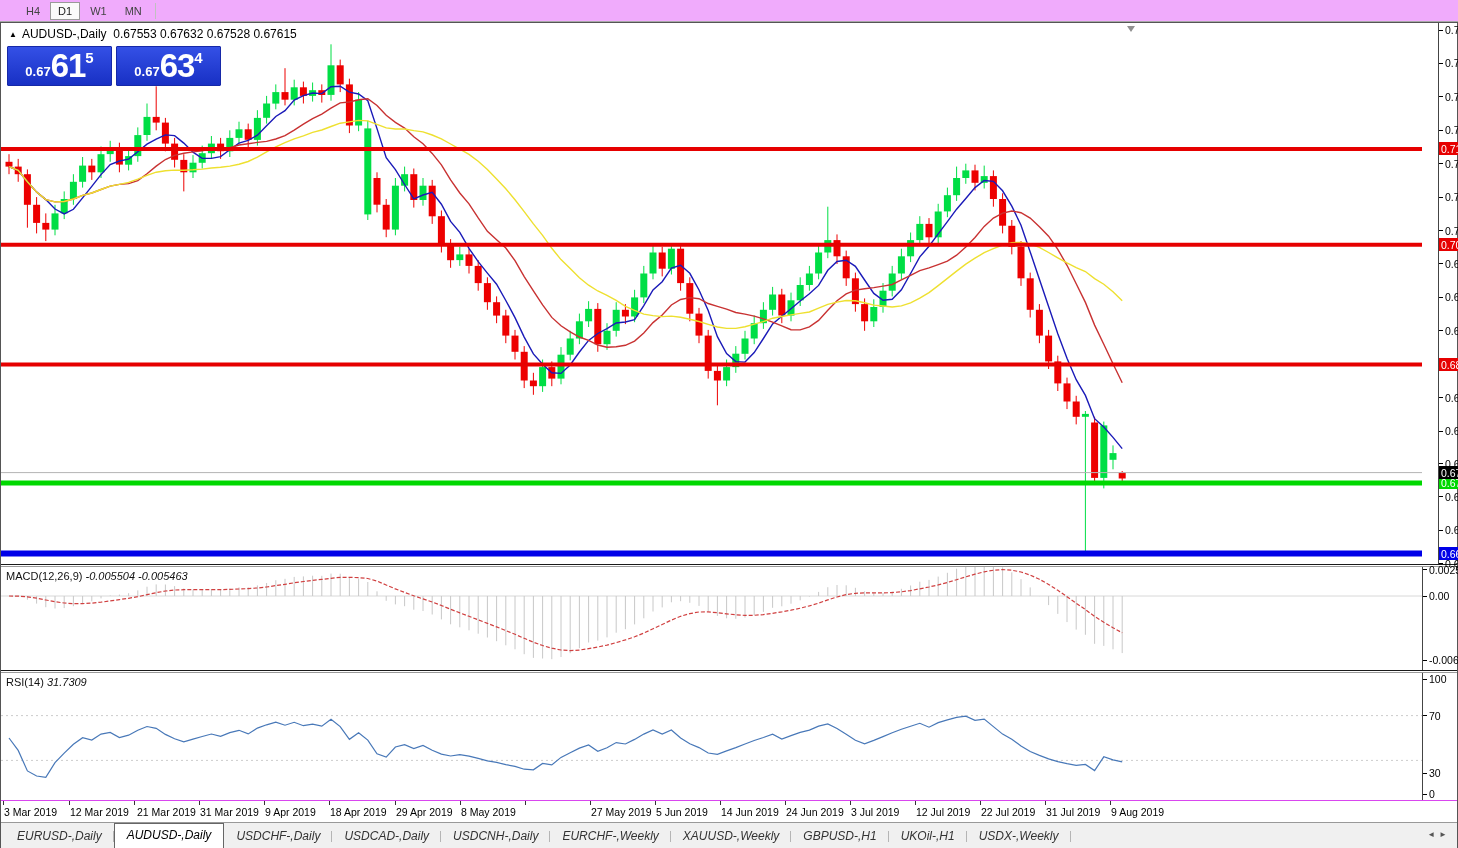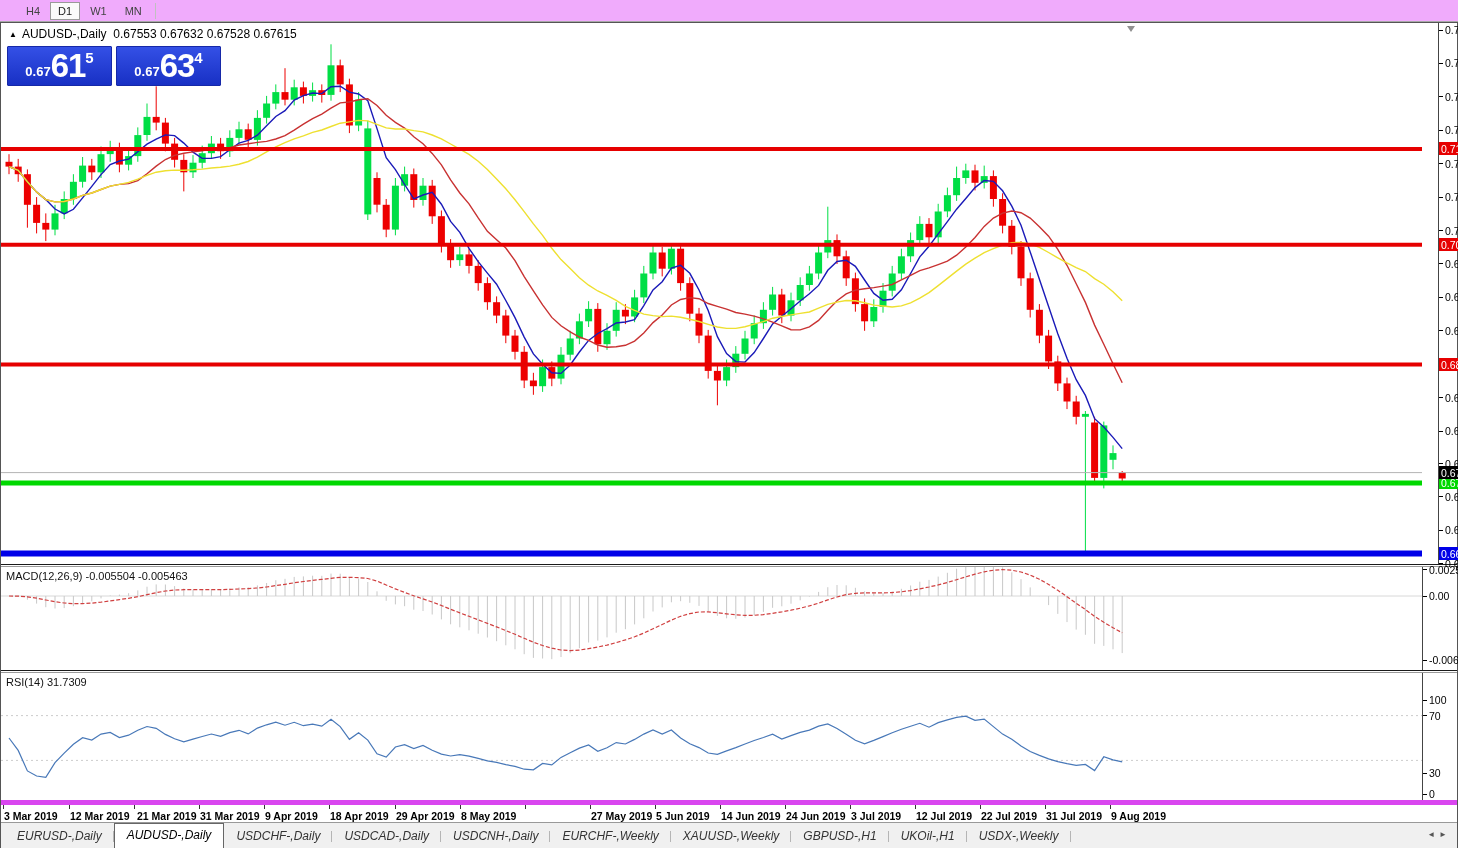--- a/index.html
+++ b/index.html
@@ -18,42 +18,42 @@
   #macdrow { height: 103px; }
   #rsirow { height: 127px; }
   .split { height: 3px; background: #fff; border-top: 1px solid #1a1a1a; border-bottom: 1px solid #9a9a9a; }
   svg { display: block; }
   .ticklab { position: absolute; left: 0; height: 12px; font-size: 10.5px; color: #000;
              display: flex; align-items: center; white-space: nowrap; }
   .ticklab .dash { width: 4px; height: 1px; background: #000; margin-right: 2px; }
   .chip { position: absolute; left: 0; height: 13px; font-size: 10.5px; color: #fff;
           padding: 0 3px 0 2px; display: flex; align-items: center; white-space: nowrap; z-index: 3; }
   .paneltitle { position: absolute; left: 5px; top: 3px; font-size: 11px; color: #111; z-index: 4; white-space: nowrap; }
-  .paneltitle b { font-weight: normal; }
+  .paneltitle b { font-weight: normal; font-style: italic; }
   
   .tpanel { position: absolute; left: 6px; top: 21px; width: 226px; z-index: 6; }
   .tprow1 { display: flex; height: 22px; }
   .tpbtn { background: linear-gradient(#5068ee, #2840d2); color: #fff; font-size: 12px; font-weight: bold;
            display: flex; align-items: center; justify-content: center; border: 1px solid #1c30b0; border-radius: 2px; cursor: default; }
   .sellb { width: 49px; } .buyb { width: 48px; }
   .spin { width: 20px; background: linear-gradient(#fdfdfd,#dcdcdc); border: 1px solid #a8a8a8;
           font-size: 7px; color: #444; display: flex; align-items: center; justify-content: center; margin: 0 1px; }
   .volbox { width: 84px; border: 1px solid #a8a8a8; font-size: 13px; color: #000; text-align: right;
             padding-right: 6px; background: #fff; font-family: "Liberation Sans", sans-serif; }
   .tprow2 { display: flex; margin-top: 2px; }
   .tile { width: 105px; height: 40px; background: linear-gradient(#3450e6,#1830c4); border: 1px solid #1628a8;
           border-radius: 1px; color: #fff; display: flex; align-items: center; justify-content: center; cursor: default; }
   .tile + .tile { margin-left: 4px; }
   .tile .pre { font-size: 13px; font-weight: bold; margin-top: 10px; }
   .tile .big { font-size: 33px; font-weight: bold; line-height: 36px; letter-spacing: -1px; }
   .tile .sup { font-size: 15px; font-weight: bold; align-self: flex-start; margin-top: 2px; }
   .ctitle { position: absolute; left: 8px; top: 4px; font-size: 12px; color: #000; z-index: 5; white-space: nowrap; }
   .ctitle .tri { font-size: 8px; margin-right: 5px; vertical-align: 1px; }
   
-  .dateaxis { height: 22px; border-top: 5px solid #d946ef; position: relative; background: #fff; font-weight: bold; }
+  .dateaxis { height: 22px; border-top: 1px solid #d946ef; position: relative; background: #fff; }
   .datelab { position: absolute; top: 5px; font-size: 10.5px; color: #000; white-space: nowrap; }
   .datetick { position: absolute; top: 0; width: 1px; height: 4px; background: #333; }
   
   .tabbar { height: 26px; background: #f0f0f0; border-top: 1px solid #999; display: flex; align-items: flex-end; padding-left: 4px; position: relative; font-style: italic; }
   .tab { font-size: 12px; color: #333; padding: 4px 12px 5px 12px; position: relative; cursor: default; white-space: nowrap; }
   .tab:not(.active):not(:last-of-type)::after { content: ""; position: absolute; right: 0; top: 6px; bottom: 6px; width: 1px; background: #b5b5b5; }
   .tab.active { background: #fff; border: 1px solid #666; border-bottom: 1px solid #fff; color: #000; margin-bottom: -1px; padding-bottom: 6px; }
   .tabarrows { position: absolute; right: 6px; top: 7px; font-size: 8px; color: #555; letter-spacing: 4px; }
 </style>
 </head>
@@ -532,21 +532,21 @@
             <line x1="0" x2="1421" y1="42.599999999999994" y2="42.599999999999994" stroke="#CCCCCC" stroke-dasharray="2 3"></line>
             <line x1="0" x2="1421" y1="87.4" y2="87.4" stroke="#CCCCCC" stroke-dasharray="2 3"></line>
           </g>
           <polyline fill="none" stroke="#4878B8" stroke-width="1.2" points="8.0,65.0 17.2,77.4 26.4,97.9 35.6,103.0 44.8,104.3 54.0,89.7 63.2,80.1 72.4,71.2 81.6,64.7 90.8,67.0 100.0,61.1 109.2,59.5 118.4,64.5 127.6,62.2 136.8,57.3 146.0,53.5 155.2,55.3 164.4,61.4 173.6,65.7 182.8,68.8 192.0,66.1 201.2,63.5 210.4,61.0 219.6,63.3 228.8,59.6 238.0,57.3 247.2,60.9 256.4,55.1 265.6,51.8 274.8,49.2 284.0,52.2 293.2,49.3 302.4,52.7 311.6,51.2 320.8,53.2 330.0,46.2 339.2,53.6 348.4,66.3 357.6,59.8 366.8,67.1 376.0,80.8 385.2,84.1 394.4,74.0 403.6,71.6 412.8,75.6 422.0,72.5 431.2,77.2 440.4,81.1 449.6,83.0 458.8,81.6 468.0,83.2 477.2,85.4 486.4,87.8 495.6,89.4 504.8,91.7 514.0,93.4 523.2,96.2 532.4,96.8 541.6,90.5 550.8,91.9 560.0,84.4 569.2,79.8 578.4,75.1 587.6,71.9 596.8,78.3 606.0,74.8 615.2,69.6 624.4,71.0 633.6,66.4 642.8,61.1 652.0,57.0 661.2,61.0 670.4,57.0 679.6,64.9 688.8,70.8 698.0,74.6 707.2,80.0 716.4,81.3 725.6,77.9 734.8,74.6 744.0,71.0 753.2,67.5 762.4,64.5 771.6,61.2 780.8,66.0 790.0,62.6 799.2,59.4 808.4,57.1 817.6,53.1 826.8,50.9 836.0,55.5 845.2,61.3 854.4,67.3 863.6,70.9 872.8,67.4 882.0,63.6 891.2,59.8 900.4,56.3 909.6,53.2 918.8,50.3 928.0,54.2 937.2,49.6 946.4,46.9 955.6,44.3 964.8,43.2 974.0,47.3 983.2,46.1 992.4,53.6 1001.6,61.1 1010.8,66.2 1020.0,72.9 1029.2,78.5 1038.4,82.4 1047.6,85.9 1056.8,88.6 1066.0,90.7 1075.2,92.4 1084.4,91.4 1093.6,97.6 1102.8,83.8 1112.0,86.8 1121.2,88.8"></polyline>
         </svg>
       <div class="paneltitle">
         <span>RSI(14)</span>&nbsp;<b>31.7309</b>
       </div>
     </div>
     <div class="pax" id="rsiax">
-        <div class="ticklab" style="top: 21px;"><span class="dash"></span>100</div>
+        <div class="ticklab" style="top: 0;"><span class="dash"></span>100</div>
         <div class="ticklab" style="top: 36.6px;"><span class="dash"></span>70</div>
         <div class="ticklab" style="top: 94px;"><span class="dash"></span>30</div>
         <div class="ticklab" style="top: 115px;"><span class="dash"></span>0</div>
       </div>
   </div>
 
   <div class="dateaxis" id="dateaxis">
       <div class="datetick" style="left: 2px;"></div>
       <div class="datelab" style="left: 3px;">3 Mar 2019</div>
       <div class="datetick" style="left: 68px;"></div>

